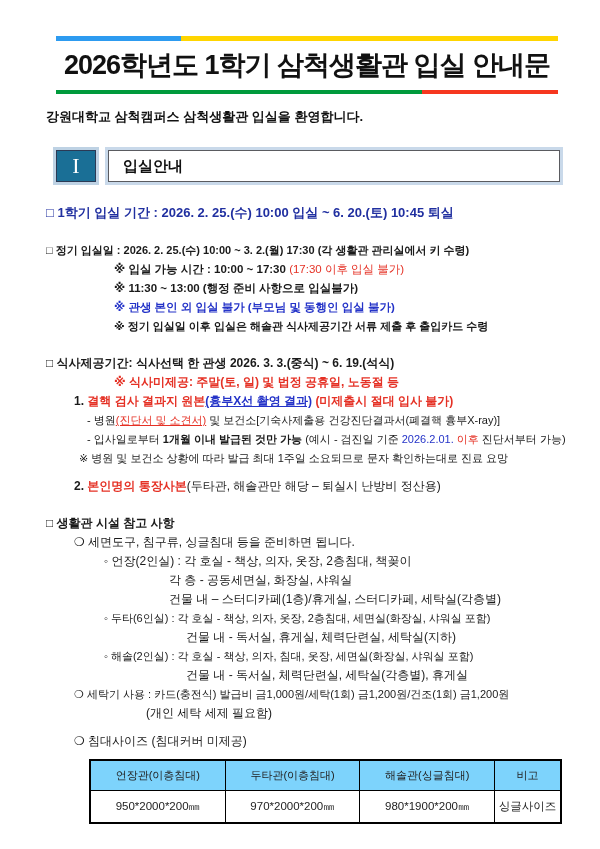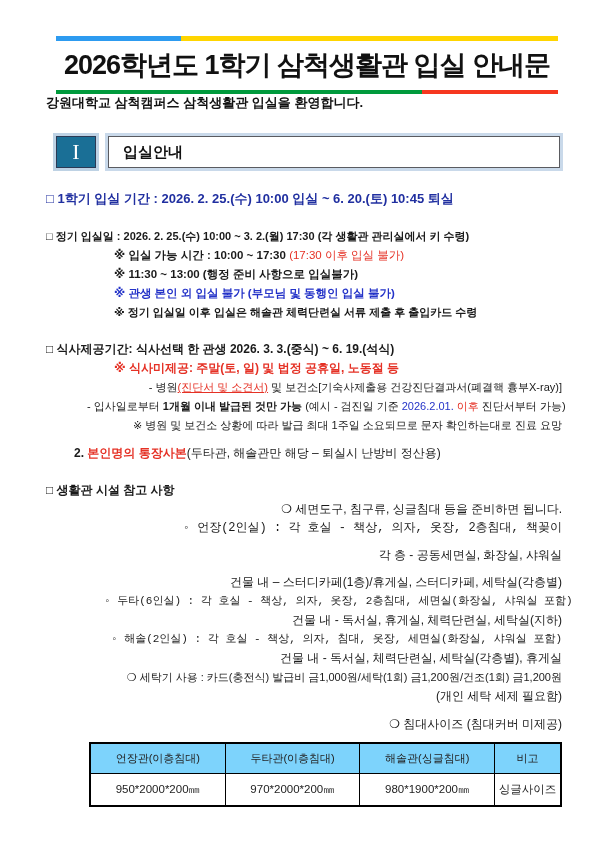--- a/index.html
+++ b/index.html
@@ -13,58 +13,58 @@
   
   .banner{margin:0 4px 0 10px;}
   .bar-top{height:5px;background:linear-gradient(to right,#2d9bf0 0 25%,#ffd500 25% 100%);}
   .bar-bottom{height:4px;background:linear-gradient(to right,#009a3c 0 73%,#f6371f 73% 100%);}
   .banner-title{
     text-align:center;font-weight:bold;font-size:27px;letter-spacing:-1px;
     color:#111;padding:6px 0 7px 0;
   }
 
   
-  .welcome{margin-top:0;font-size:13px;font-weight:bold;color:#111;}
+  .welcome{margin-top:14px;font-size:13px;font-weight:bold;color:#111;}
 
   
   .section-head{display:flex;align-items:stretch;margin:24px 2px 0 10px;height:32px;}
   .badge{
     width:38px;background:#1a6f96;color:#fff;
     font-family:"Liberation Serif","DejaVu Serif",serif;
     font-size:22px;display:flex;align-items:center;justify-content:center;
     border:1px solid #2b3a55;outline:3px solid #bed2e4;margin-right:12px;
   }
   .section-box{
     flex:1;border:1px solid #5a5b60;outline:3px solid #c9d9ea;
     display:flex;align-items:center;background:#fff;text-align:right;
   }
   .section-box span{font-size:15px;font-weight:bold;padding-left:14px;color:#111;}
 
   
   .lines{margin-top:20px;}
   .line{font-size:11.5px;line-height:19px;white-space:nowrap;color:#1a1a1a;}
   .b{font-weight:bold;}
-  .n{font-weight:normal;text-align:right;}
+  .n{font-weight:normal;}
   .u{text-decoration:underline;}
   .red{color:#e53125;}
   .blue{color:#2433c8;}
   .navy{color:#202fa0;}
   .fs13{font-size:13px;line-height:21px;}
   .fs12{font-size:12px;}
   .fs11{font-size:11px;}
   .gapA{margin-top:18px;}
   .gapP{margin-top:14px;}
   .gapS{margin-top:9px;}
   .i0{padding-left:0;}
   .i1{padding-left:68px;}
   .i2{padding-left:28px;}
   .i3{padding-left:41px;}
   .i4{padding-left:33px;}
-  .i6{padding-left:58px;font-family:Liberation Mono, monospace;}
-  .i7{padding-left:123px;margin-top:8px;}
+  .i6{padding-left:58px;}
+  .i7{padding-left:123px;}
   .i8{padding-left:140px;}
   .i9{padding-left:100px;}
 
   
   .bed-table{margin:8px 0 0 43px;}
   .bed-table table{border-collapse:collapse;border:2px solid #000;}
   .bed-table th,.bed-table td{
     border:1px solid #000;text-align:center;font-size:11px;color:#222;
     font-weight:normal;
   }
@@ -91,23 +91,24 @@
       <span>입실안내</span>
     </div>
   </div>
 
   <div class="lines">
       <div class="line i0 navy b fs13 gapP"><span>□ 1학기 입실 기간 : 2026. 2. 25.(수) 10:00 입실 ~ 6. 20.(토) 10:45 퇴실</span></div>
       <div class="line i0 b fs11 gapA"><span>□ 정기 입실일 : 2026. 2. 25.(수) 10:00 ~ 3. 2.(월) 17:30 (각 생활관 관리실에서 키 수령)</span></div>
       <div class="line i1 b"><span>※ 입실 가능 시간 : 10:00 ~ 17:30 </span><span class="red n">(17:30 이후 입실 불가)</span></div>
       <div class="line i1 b"><span>※ 11:30 ~ 13:00 (행정 준비 사항으로 입실불가)</span></div>
       <div class="line i1 b blue"><span>※ 관생 본인 외 입실 불가 (부모님 및 동행인 입실 불가)</span></div>
-      <div class="line i1 b fs11"><span>※ 정기 입실일 이후 입실은 해솔관 체력단련실 서류 제출 후 출입카드 수령</span></div>
+      <div class="line i1 b fs11"><span>※ 정기 입실일 이후 입실은 해솔관 식사제공기간 서류 제출 후 출입카드 수령</span></div>
       <div class="line i0 b fs12 gapA"><span>□ 식사제공기간: 식사선택 한 관생 2026. 3. 3.(중식) ~ 6. 19.(석식)</span></div>
       <div class="line i1 b red fs12"><span>※ 식사미제공: 주말(토, 일) 및 법정 공휴일, 노동절 등</span></div>
+      <div class="line i2 b fs12"><span>1. </span><span class="red">결핵 검사 결과지 원본</span><span class="blue u">(흉부X선 촬영 결과)</span><span> </span><span class="red">(미제출시 절대 입사 불가)</span></div>
       <div class="line i3 n fs11"><span>- 병원</span><span class="red u">(진단서 및 소견서)</span><span> 및 보건소[기숙사제출용 건강진단결과서(폐결핵 흉부X-ray)]</span></div>
       <div class="line i3 n fs11"><span>- 입사일로부터 </span><span class="b">1개월 이내 발급된 것만 가능</span><span> (예시 - 검진일 기준 </span><span class="blue">2026.2.01.</span><span class="red"> 이후</span><span> 진단서부터 가능)</span></div>
       <div class="line i4 n fs11"><span>※ 병원 및 보건소 상황에 따라 발급 최대 1주일 소요되므로 문자 확인하는대로 진료 요망</span></div>
       <div class="line i2 b fs12 gapS"><span>2. </span><span class="red">본인명의 통장사본</span><span class="n">(두타관, 해솔관만 해당 – 퇴실시 난방비 정산용)</span></div>
       <div class="line i0 b fs12 gapA"><span>□ 생활관 시설 참고 사항</span></div>
       <div class="line i2 n fs12"><span>❍ 세면도구, 침구류, 싱글침대 등을 준비하면 됩니다.</span></div>
       <div class="line i6 n fs12"><span>◦ 언장(2인실) : 각 호실 - 책상, 의자, 옷장, 2층침대, 책꽂이</span></div>
       <div class="line i7 n fs12"><span>각 층 - 공동세면실, 화장실, 샤워실</span></div>
       <div class="line i7 n fs12"><span>건물 내 – 스터디카페(1층)/휴게실, 스터디카페, 세탁실(각층별)</span></div>
       <div class="line i6 n fs11"><span>◦ 두타(6인실) : 각 호실 - 책상, 의자, 옷장, 2층침대, 세면실(화장실, 샤워실 포함)</span></div>

